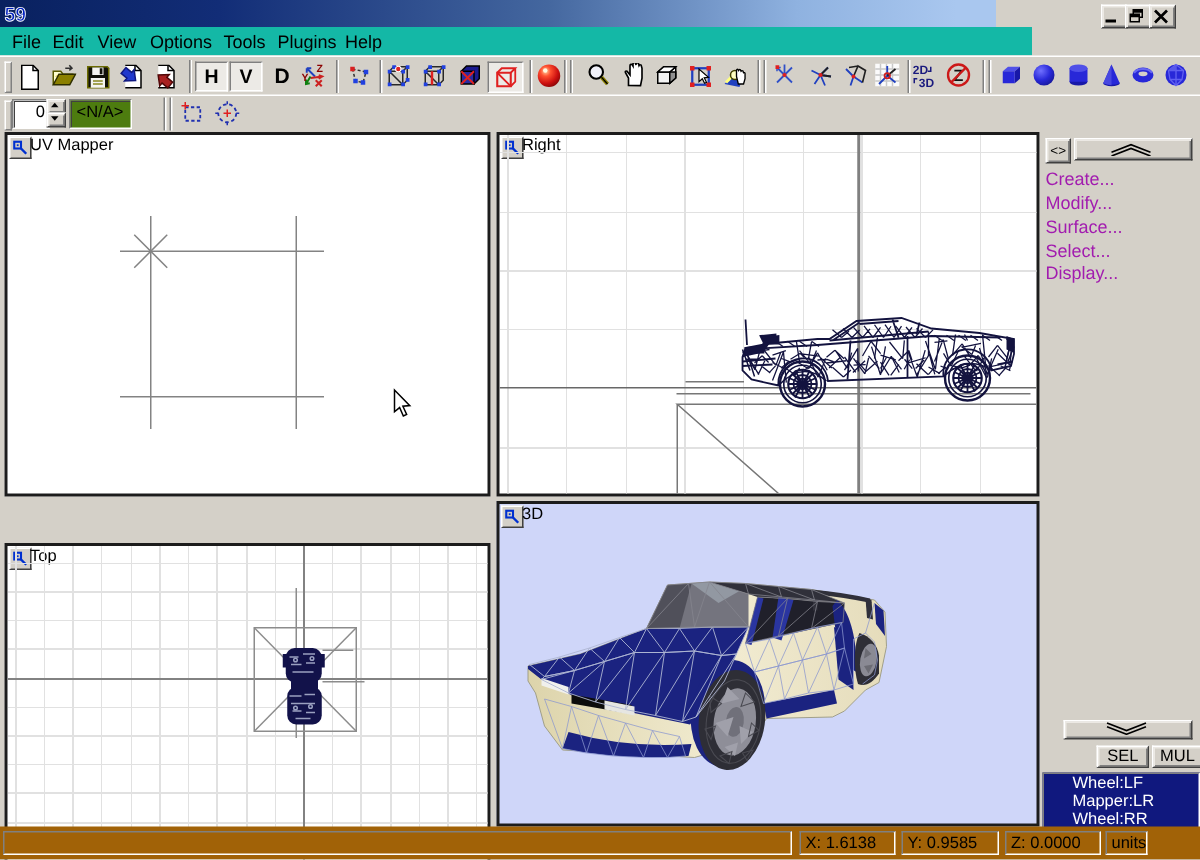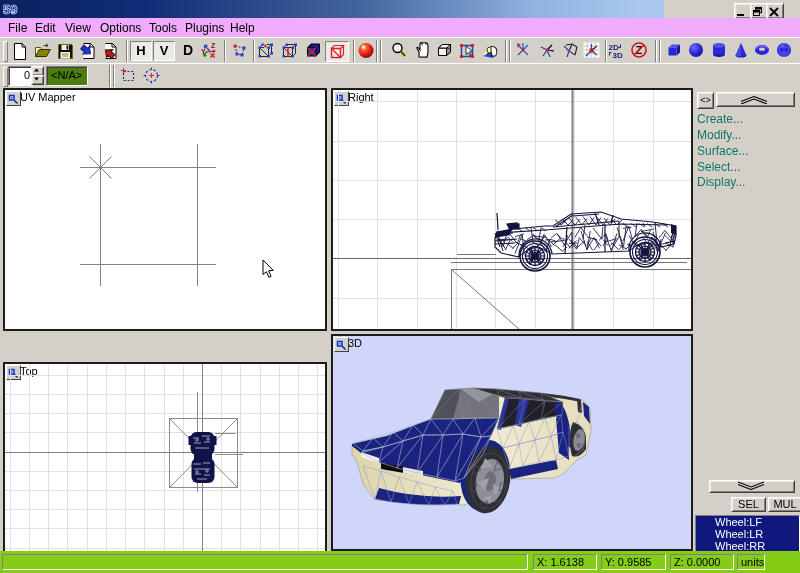--- a/index.html
+++ b/index.html
@@ -10,45 +10,45 @@
        box-shadow:inset 1px 1px 0 #ece9e4, inset -1px -1px 0 #808080;}
   .btn svg{display:block}
   
   #titlebar{position:absolute;left:0;top:0;width:664px;height:18px;
     background:linear-gradient(to right,#09215f 0%,#122d77 22%,#44679f 55%,#8fb2e0 80%,#a9c7ef 96%);}
   #title{position:absolute;left:21px;top:3px;color:#fff;font-size:12px;font-weight:bold;letter-spacing:0.2px;}
   .capbtn{position:absolute;top:3px;width:16px;height:14px;background:#d4d0c8;
     border:1px solid;border-color:#ffffff #404040 #404040 #ffffff;
     box-shadow:inset 1px 1px 0 #ece9e4, inset -1px -1px 0 #808080;}
   
-  #menubar{position:absolute;left:0;top:18px;width:800px;height:19px;background:#f0abfc;}
+  #menubar{position:absolute;left:0;top:18px;width:688px;height:19px;background:#14b8a6;}
   #menubar span{position:absolute;top:3px;font-size:12px;color:#000;}
   
   #tb1{position:absolute;left:0;top:37px;width:800px;height:26px;background:#d4d0c8;
        border-top:1px solid #ffffff;}
   #tb2{position:absolute;left:0;top:63px;width:800px;height:25px;background:#d4d0c8;
        border-top:1px solid #ffffff;}
   .grip{position:absolute;width:3px;background:#d4d0c8;border:1px solid;border-color:#fff #808080 #808080 #fff;}
   .tsep{position:absolute;width:0px;height:22px;border-left:1px solid #808080;border-right:1px solid #ffffff;}
   .ticon{position:absolute;width:17px;height:17px;}
   .tog{position:absolute;background:#eceae6;border:1px solid;border-color:#808080 #fff #fff #808080;}
   
   .vp{position:absolute;border:2px solid #1c1c1c;background:#fff;}
   .vpbtn{position:absolute;left:1px;top:1px;width:13px;height:13px;background:#d4d0c8;
     border:1px solid;border-color:#ffffff #404040 #404040 #ffffff;}
   .vptitle{position:absolute;left:15px;top:1px;font-size:11px;color:#000;}
   .vpsvg{position:absolute;left:0;top:0;}
   
   #sidebar{position:absolute;left:694px;top:88px;width:106px;height:465px;background:#d4d0c8;}
-  .sbmenu{position:absolute;left:3px;font-size:12px;color:#0f766e;}
+  .sbmenu{position:absolute;left:3px;font-size:12px;color:#a21caf;}
   #sblist{position:absolute;left:1px;top:427px;width:103px;height:36px;background:#10187e;
      border:1px solid;border-color:#808080 #fff #fff #808080;overflow:hidden;}
   #sblist div{color:#fff;font-size:11px;padding-left:19px;height:12px;line-height:12px;}
   
-  #statusbar{position:absolute;left:0;top:551px;width:800px;height:22px;background:#84cc16;}
+  #statusbar{position:absolute;left:0;top:551px;width:800px;height:22px;background:#a16207;}
   .spanel{position:absolute;top:3px;height:13px;border:1px solid;border-color:#808080 #ffffff #ffffff #808080;
      font-size:11px;color:#000;padding:1px 0 0 3px;}
 </style></head>
 <body>
 
 <div id="titlebar">
   <svg class="abs" style="left:3px;top:1px" width="16" height="16" viewBox="0 0 16 16">
     <text x="0" y="13" font-size="13" font-weight="bold" fill="#0020c0" stroke="#fff" stroke-width="0.6" font-family="Liberation Sans">59</text>
   </svg>
   <div class="capbtn" style="left:734px"><svg width="14" height="12">
@@ -518,21 +518,21 @@
   <div class="btn" style="left:15px;top:392px;width:84px;height:11px;">
     <svg width="82" height="9">
         <path d="M28 1 L41 6 L54 1 M28 3.5 L41 8.5 L54 3.5" fill="none" stroke="#000" stroke-width="1.1"></path>
       </svg>
   </div>
   <div class="btn" style="left:2px;top:409px;width:31px;height:13px;font-size:11px;text-align:right;line-height:12px;margin-top:32px;">EXT</div>
   <div class="btn" style="left:37px;top:409px;width:33px;height:13px;font-size:11px;text-align:center;line-height:12px;">SEL</div>
   <div class="btn" style="left:74px;top:409px;width:32px;height:13px;font-size:11px;text-align:center;line-height:12px;">MUL</div>
   <div id="sblist">
     <div>Wheel:LF</div>
-      <div>Wheel:LR</div>
+      <div>Mapper:LR</div>
       <div>Wheel:RR</div>
   </div>
 </div>
 
 <div id="statusbar">
   <div class="spanel" style="left:2px;width:521px;"></div>
   <div class="spanel" style="left:533px;width:59px;">X: 1.6138</div>
   <div class="spanel" style="left:601px;width:60px;">Y: 0.9585</div>
   <div class="spanel" style="left:670px;width:59px;">Z: 0.0000</div>
   <div class="spanel" style="left:737px;width:23px;">units</div>

